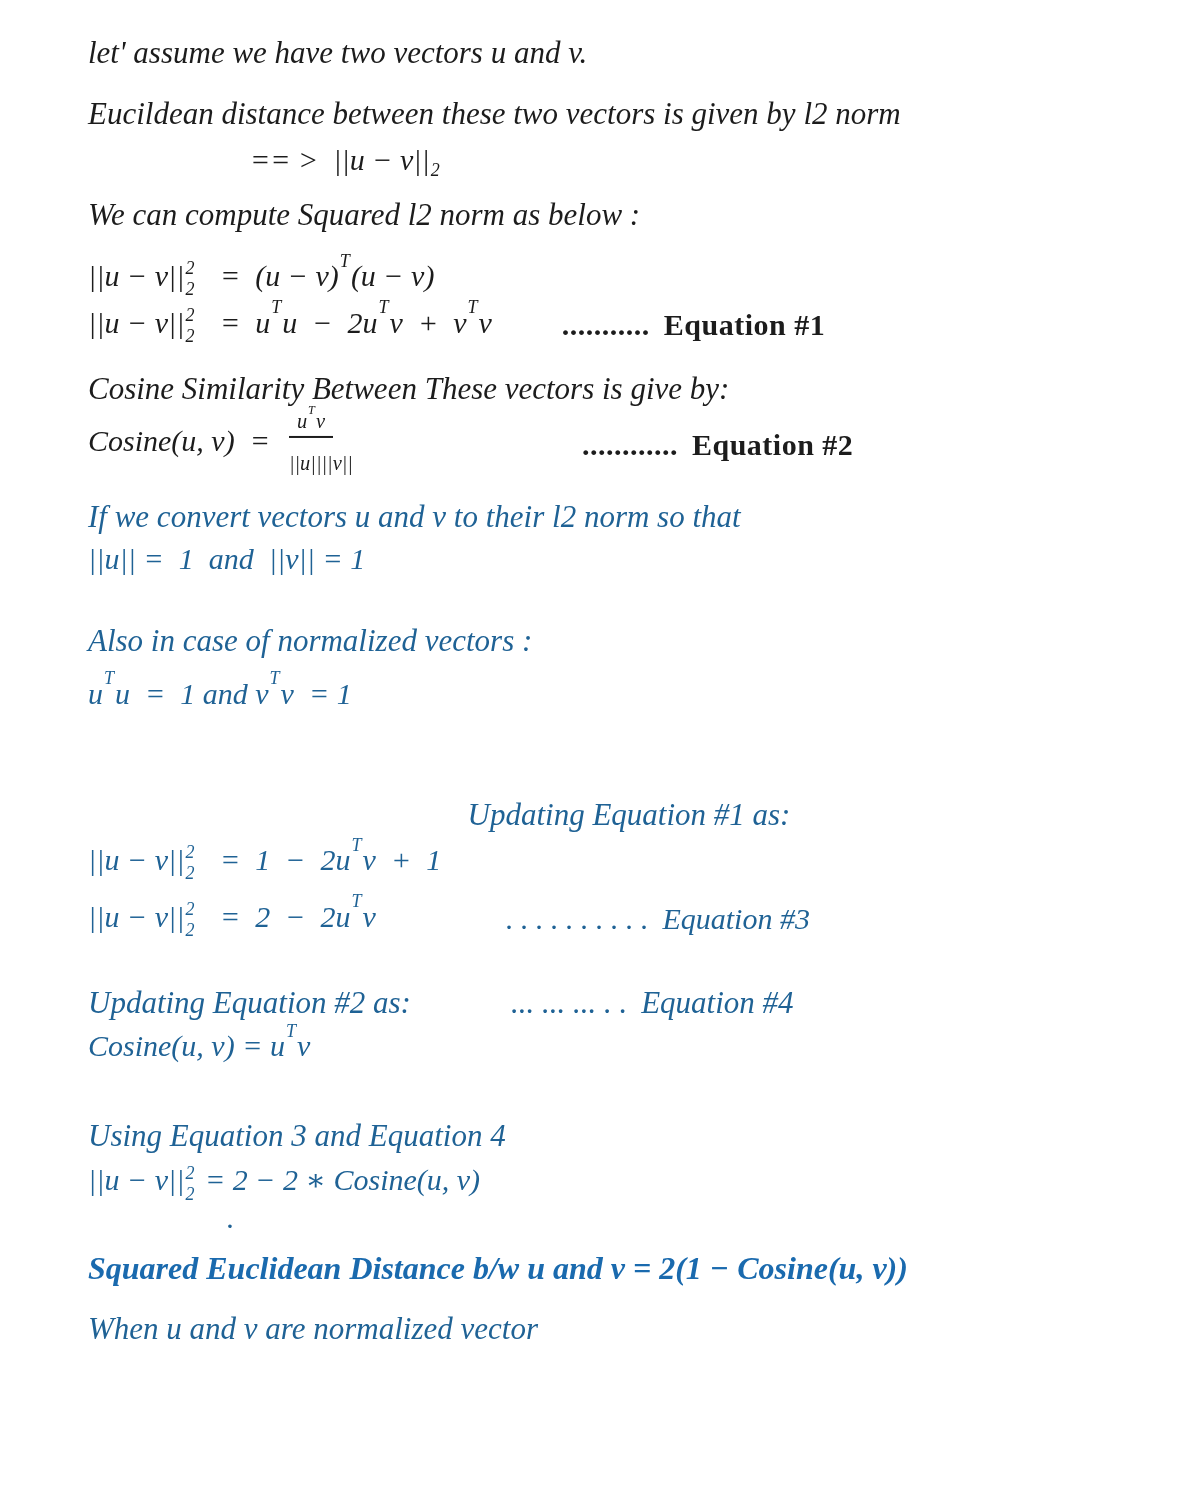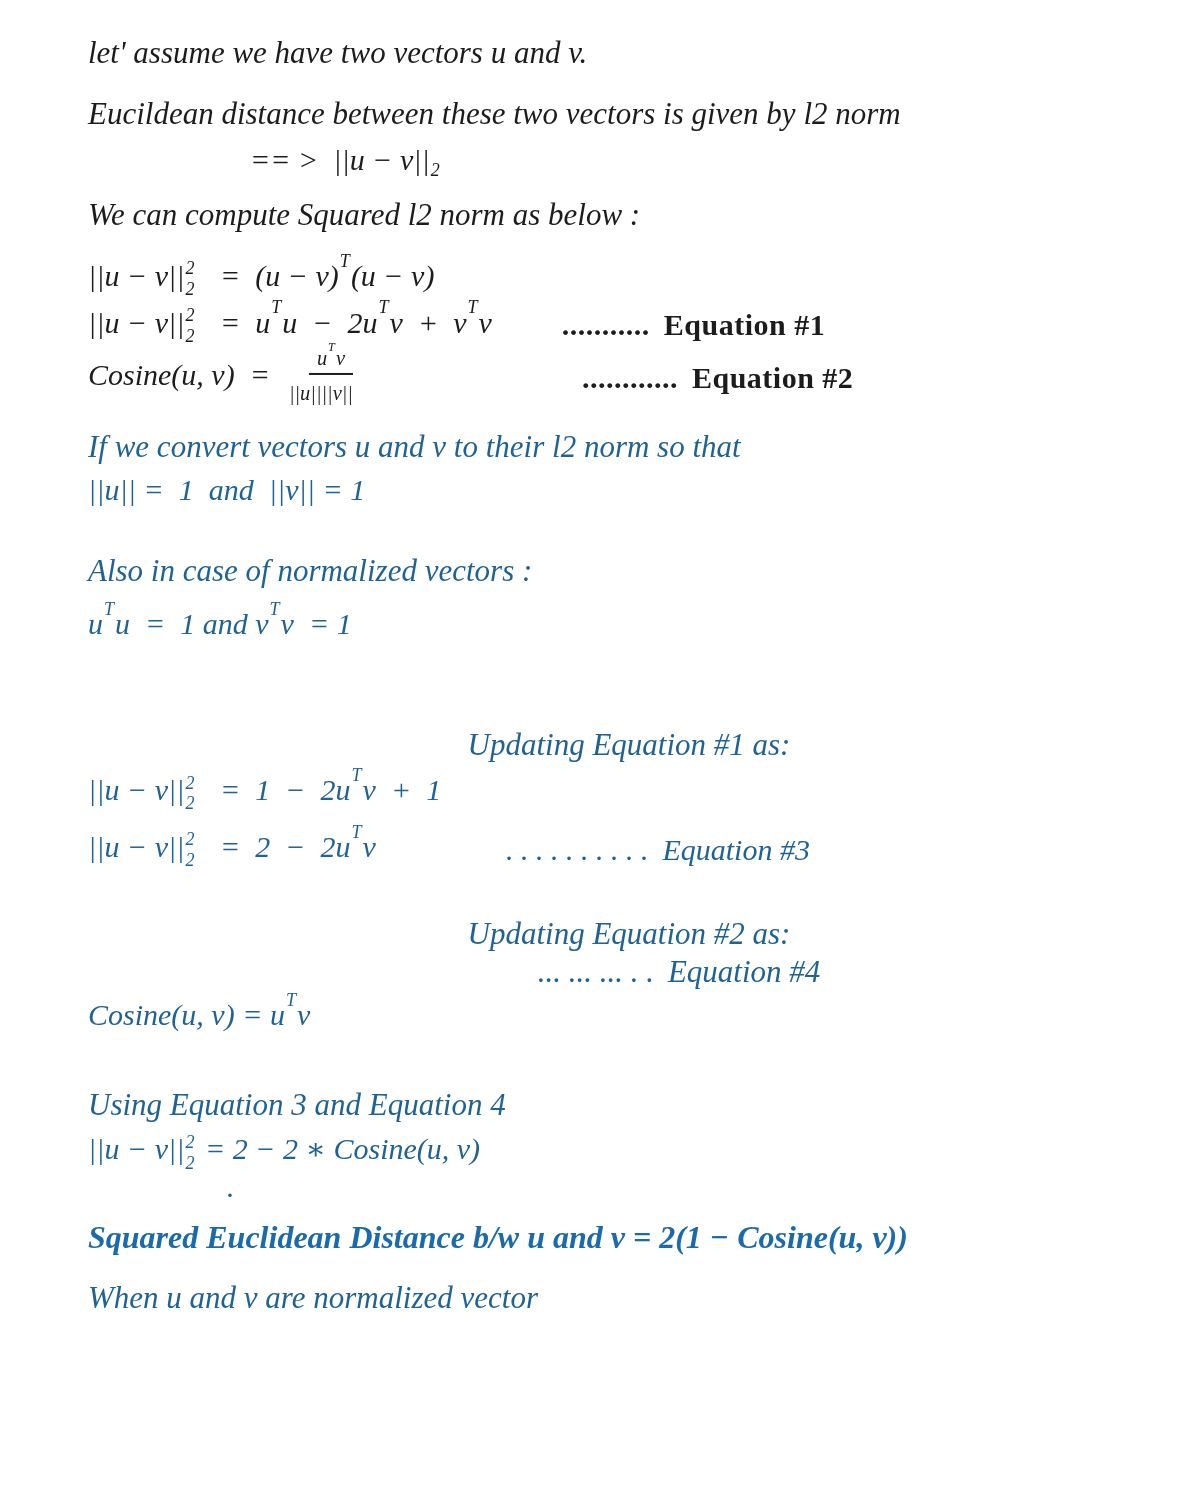--- a/index.html
+++ b/index.html
@@ -52,29 +52,29 @@
     flex-direction: column;
     align-items: flex-start;
     font-size: 0.60em;
     line-height: 1.15;
     vertical-align: middle;
     margin: 0 3px 0 1px;
   }
   .frac {
     display: inline-flex;
     flex-direction: column;
-    align-items: flex-end;
+    align-items: flex-start;
     vertical-align: middle;
     font-size: 0.68em;
     line-height: 1.15;
     margin: 0 4px;
     transform: translateY(-0.1em);
   }
   .frac-num { padding: 0 8px 3px 8px; border-bottom: 2px solid currentColor; }
-  .frac-den { padding-top: 7px; }
+  .frac-den { padding-top: 14px; }
 
   
   .note { display: inline-flex; align-items: baseline; }
   .note .note-label { margin-left: 14px; }
   .note-black-bold {
     font-style: normal;
     font-weight: 700;
     color: var(--ink-black);
     font-size: 30px;
     letter-spacing: 0.5px;
@@ -90,21 +90,21 @@
   .l-eq1-expansion-line2     { margin-top: 4px; }
   .l-cosine-intro            { margin-top: 24px; }
   .l-eq2-cosine              { margin-top: 2px; }
   .l-convert-l2-intro        { margin-top: 20px; }
   .l-unit-norms              { margin-top: 4px; }
   .l-normalized-case-intro   { margin-top: 44px; }
   .l-unit-dot-products       { margin-top: 14px; }
   .l-updating-eq1-intro      { margin-top: 84px; justify-content: center; }
   .l-eq1-updated-line1       { margin-top: 6px; }
   .l-eq3                     { margin-top: 14px; }
-  .l-updating-eq2-intro      { margin-top: 44px; flex-direction: column; }
+  .l-updating-eq2-intro      { margin-top: 44px; }
   .l-cosine-normalized       { margin-top: 4px; }
   .l-using-eq3-eq4           { margin-top: 52px; }
   .l-squared-distance-cosine { margin-top: 6px; }
   .l-stray-dot               { margin-top: 6px; padding-left: 140px; font-size: 22px; font-weight: 700; line-height: 1; }
   .l-final-statement         { margin-top: 16px; font-size: 32px; }
   .l-when-normalized         { margin-top: 22px; }
 
   .l-eq1-expansion-line2 .note { margin-left: 70px; }
   .l-eq2-cosine .note          { margin-left: 225px; }
   .l-eq3 .note                 { margin-left: 130px; }
@@ -114,20 +114,21 @@
 <body style="background: rgb(255, 255, 255);">
 
 <div class="page">
   <div id="lines">
       <div class="line kind-text ink-black l-intro-assume"><span>let' assume we have two vectors u and v.</span></div>
       <div class="line kind-text ink-black l-euclidean-intro"><span>Eucildean distance between these two vectors is given by l2 norm</span></div>
       <div class="line kind-math ink-black l-l2-norm-expression"><span><span>== &gt;  ||u − v||</span><span class="sub">2</span></span></div>
       <div class="line kind-text ink-black l-squared-l2-intro"><span>We can compute Squared l2 norm as below :</span></div>
       <div class="line kind-math ink-black l-eq1-expansion-line1"><span><span>||u − v||</span><span class="supsub"><span>2</span><span>2</span></span><span>   =  (u − v)</span><span class="sup">T</span><span>(u − v)</span></span></div>
       <div class="line kind-math ink-black l-eq1-expansion-line2"><span><span>||u − v||</span><span class="supsub"><span>2</span><span>2</span></span><span>   =  u</span><span class="sup">T</span><span>u  −  2u</span><span class="sup">T</span><span>v  +  v</span><span class="sup">T</span><span>v</span></span><span class="note note-black-bold"><span class="note-dots">...........</span><span class="note-label">Equation #1</span></span></div>
+      <div class="line kind-text ink-black l-cosine-intro"><span>Cosine Similarity Between These vectors is give by:</span></div>
       <div class="line kind-math ink-black l-eq2-cosine"><span><span>Cosine(u, v)  =  </span><span class="frac"><span class="frac-num"><span>u</span><span class="sup">T</span><span>v</span></span><span class="frac-den"><span>||u||||v||</span></span></span></span><span class="note note-black-bold"><span class="note-dots">............</span><span class="note-label">Equation #2</span></span></div>
       <div class="line kind-text ink-blue l-convert-l2-intro"><span>If we convert vectors u and v to their l2 norm so that</span></div>
       <div class="line kind-math ink-blue l-unit-norms"><span><span>||u|| =  1  and  ||v|| = 1</span></span></div>
       <div class="line kind-text ink-blue l-normalized-case-intro"><span>Also in case of normalized vectors :</span></div>
       <div class="line kind-math ink-blue l-unit-dot-products"><span><span>u</span><span class="sup">T</span><span>u  =  1 and v</span><span class="sup">T</span><span>v  = 1</span></span></div>
       <div class="line kind-text ink-blue l-updating-eq1-intro"><span>Updating Equation #1 as:</span></div>
       <div class="line kind-math ink-blue l-eq1-updated-line1"><span><span>||u − v||</span><span class="supsub"><span>2</span><span>2</span></span><span>   =  1  −  2u</span><span class="sup">T</span><span>v  +  1</span></span></div>
       <div class="line kind-math ink-blue l-eq3"><span><span>||u − v||</span><span class="supsub"><span>2</span><span>2</span></span><span>   =  2  −  2u</span><span class="sup">T</span><span>v</span></span><span class="note note-blue-italic"><span class="note-dots">. . . . . . . . . .</span><span class="note-label">Equation #3</span></span></div>
       <div class="line kind-text ink-blue l-updating-eq2-intro"><span>Updating Equation #2 as:</span><span class="note note-blue-italic"><span class="note-dots">... ... ... . .</span><span class="note-label">Equation #4</span></span></div>
       <div class="line kind-math ink-blue l-cosine-normalized"><span><span>Cosine(u, v) = u</span><span class="sup">T</span><span>v</span></span></div>

